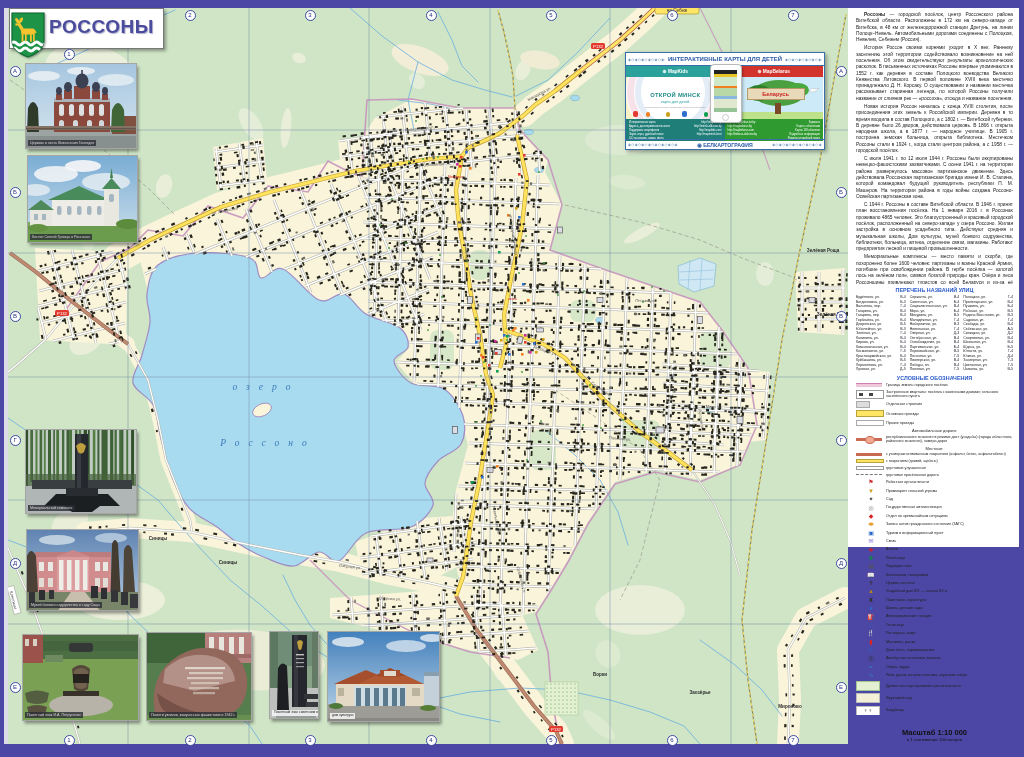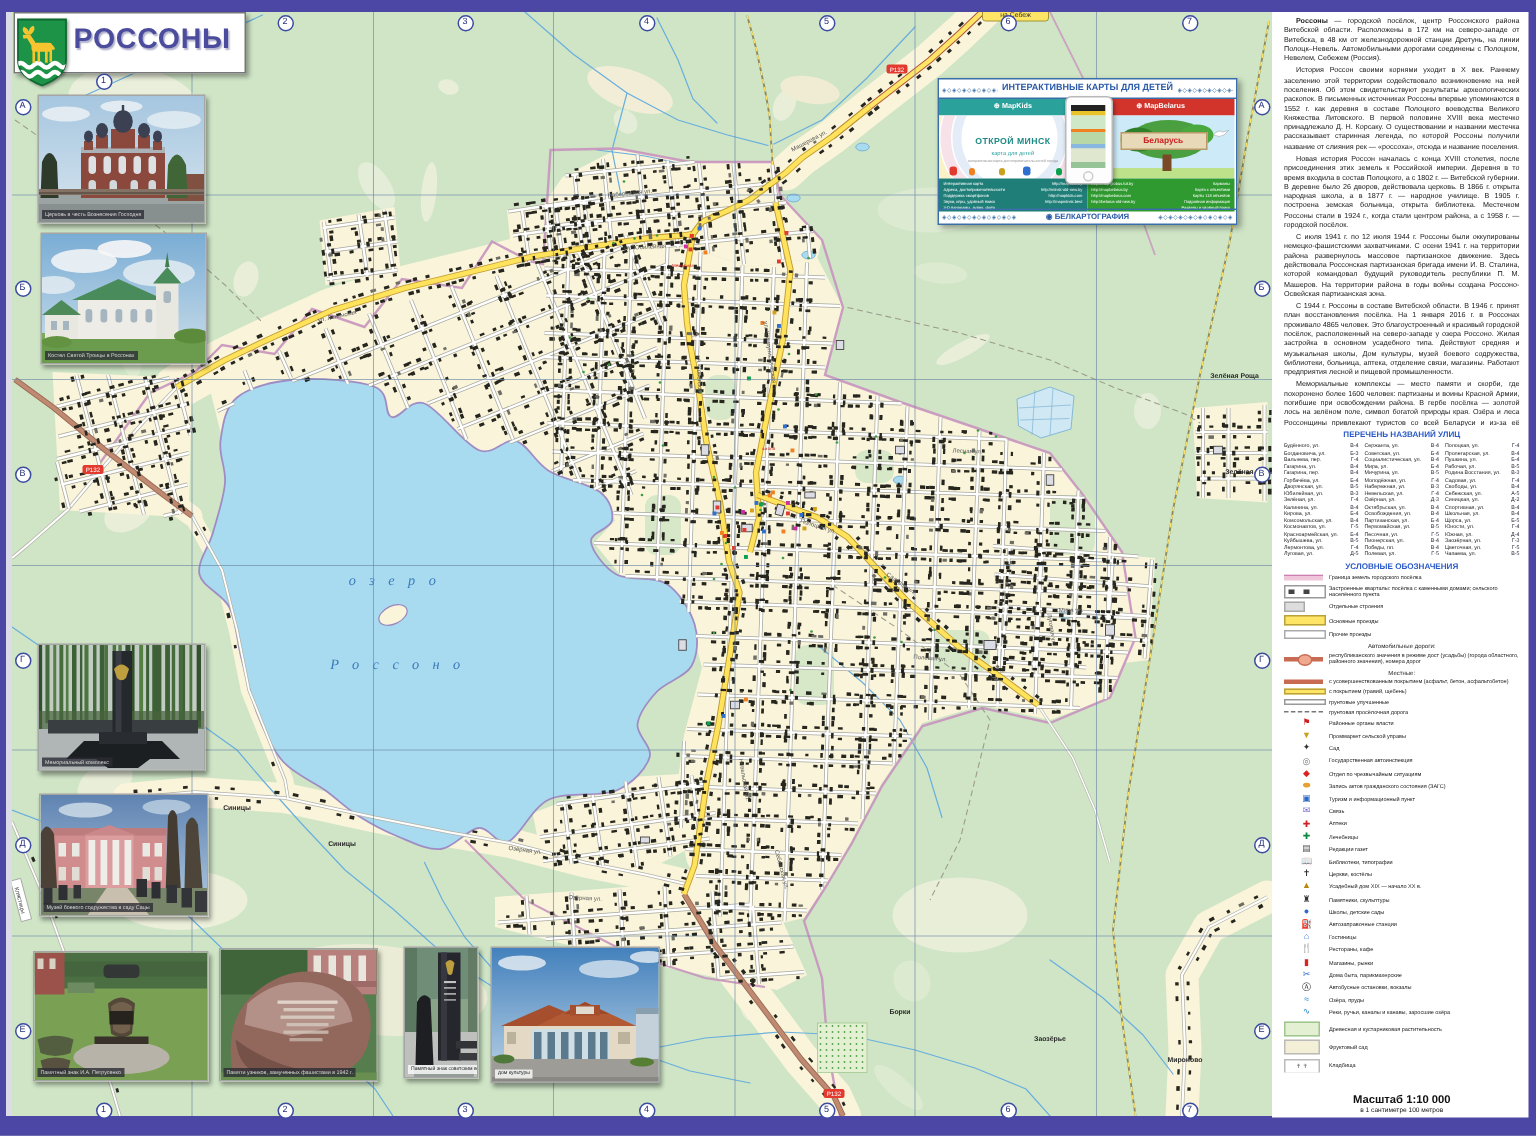--- a/index.html
+++ b/index.html
@@ -1,17 +1,17 @@
 <!DOCTYPE html>
 <html><head><meta charset="utf-8"><style>
 html,body{margin:0;padding:0;width:1024px;height:757px;overflow:hidden;background:#4c47a5;font-family:'Liberation Sans',sans-serif}
 #frame{position:relative;width:1024px;height:757px}
 #mapbg{position:absolute;left:8px;top:8px;width:840px;height:736px;background:#cfe5c6}
 #wline{position:absolute;left:4px;top:8px;width:4px;height:736px;background:#dcdce8}
-#panel{position:absolute;left:848px;top:8px;width:171px;height:737px;background:#fff;box-sizing:border-box;padding:4px 6px 0 8px}
+#panel{position:absolute;left:848px;top:8px;width:171px;height:539px;background:#fff;box-sizing:border-box;padding:4px 6px 0 8px}
 #intro{font-size:4.8px;line-height:6.28px;text-align:justify;color:#1a1a1a;height:272px;overflow:hidden}
 #intro p{margin:0 0 2px 0;text-indent:8px}
 .phead{font-size:5.4px;font-weight:bold;color:#2959c8;text-align:center;margin:3px 0 2px 0}
 #stl{column-count:3;column-gap:4px;font-size:3.55px;line-height:4.52px;color:#222;height:77px;overflow:hidden}
 .si{display:flex;justify-content:space-between}
 .si .gr{color:#223;white-space:nowrap}
 #legend{height:332px;overflow:hidden;margin-top:1px}
 .lrow{display:flex;align-items:center;margin-bottom:2.4px}
 .lic{width:30px;flex:0 0 30px;text-align:center;font-size:6px;line-height:6px}
 .ltx{font-size:3.7px;line-height:4.3px;color:#222}

